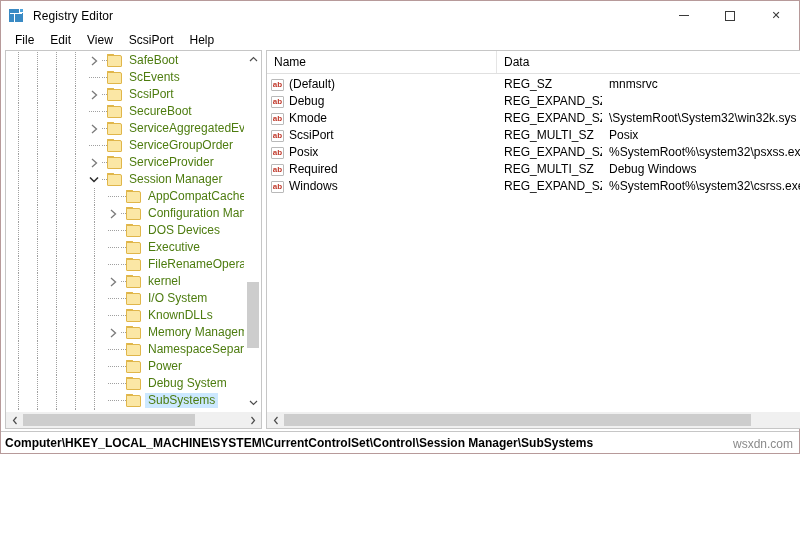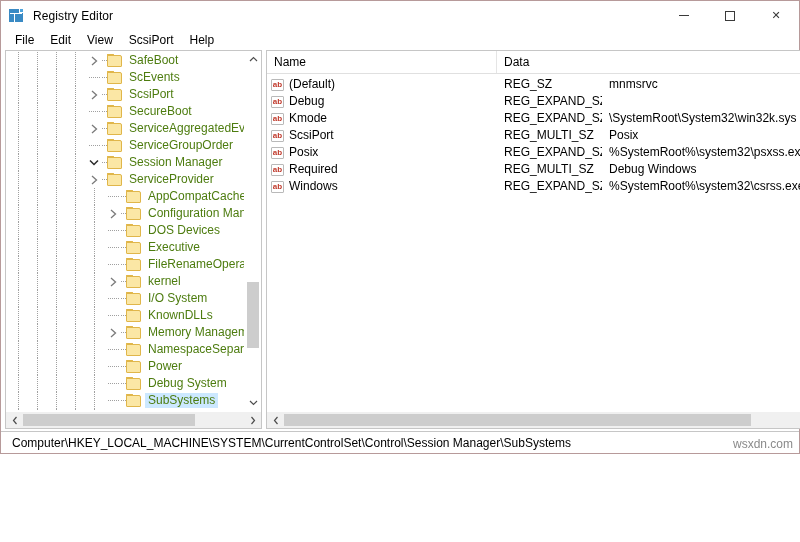--- a/index.html
+++ b/index.html
@@ -377,22 +377,23 @@
     min-height: 21px;
     border-top: 1px solid #c6c6c6;
     background: #ffffff;
     display: flex;
     align-items: center;
     position: relative;
   }
   #status-text {
     font-size: 12px;
     color: #000000;
-    padding-left: 11px;
+    padding-left: 4px;
     white-space: nowrap;
+    font-weight: bold;
   }
   #watermark {
     position: absolute;
     right: 6px;
     bottom: 2px;
     font-size: 12px;
     color: #8a8a8a;
   }
 </style>
 </head>
@@ -542,49 +543,49 @@
               <div class="node-label">ServiceGroupOrder</div>
             </div>
             <div class="tree-row">
               <div class="indent" style="width: 80px;">
                 <div class="dotline" style="left: 12px;"></div>
                 <div class="dotline" style="left: 31px;"></div>
                 <div class="dotline" style="left: 50px;"></div>
                 <div class="dotline" style="left: 69px;"></div>
               </div>
               <div class="expander">
+                <svg width="9" height="10" viewBox="0 0 9 10">
+                  <path d="M2 1 L6.5 5 L2 9" fill="none" stroke="#7a7a7a" stroke-width="1.3"></path>
+                </svg>
+              </div>
+              <div class="hconn"></div>
+              <div class="folder">
+                <div class="tab"></div>
+                <div class="back"></div>
+              </div>
+              <div class="node-label">ServiceProvider</div>
+            </div>
+            <div class="tree-row">
+              <div class="indent" style="width: 80px;">
+                <div class="dotline" style="left: 12px;"></div>
+                <div class="dotline" style="left: 31px;"></div>
+                <div class="dotline" style="left: 50px;"></div>
+                <div class="dotline" style="left: 69px;"></div>
+              </div>
+              <div class="expander">
                 <svg width="10" height="9" viewBox="0 0 10 9">
                   <path d="M1 2.5 L5 6.5 L9 2.5" fill="none" stroke="#2b2b2b" stroke-width="1.5"></path>
                 </svg>
               </div>
               <div class="hconn"></div>
               <div class="folder">
                 <div class="tab"></div>
                 <div class="back"></div>
               </div>
               <div class="node-label">Session Manager</div>
-            </div>
-            <div class="tree-row">
-              <div class="indent" style="width: 80px;">
-                <div class="dotline" style="left: 12px;"></div>
-                <div class="dotline" style="left: 31px;"></div>
-                <div class="dotline" style="left: 50px;"></div>
-                <div class="dotline" style="left: 69px;"></div>
-              </div>
-              <div class="expander">
-                <svg width="9" height="10" viewBox="0 0 9 10">
-                  <path d="M2 1 L6.5 5 L2 9" fill="none" stroke="#7a7a7a" stroke-width="1.3"></path>
-                </svg>
-              </div>
-              <div class="hconn"></div>
-              <div class="folder">
-                <div class="tab"></div>
-                <div class="back"></div>
-              </div>
-              <div class="node-label">ServiceProvider</div>
             </div>
             <div class="tree-row">
               <div class="indent" style="width: 99px;">
                 <div class="dotline" style="left: 12px;"></div>
                 <div class="dotline" style="left: 31px;"></div>
                 <div class="dotline" style="left: 50px;"></div>
                 <div class="dotline" style="left: 69px;"></div>
                 <div class="dotline" style="left: 88px;"></div>
               </div>
               <div class="expander">

